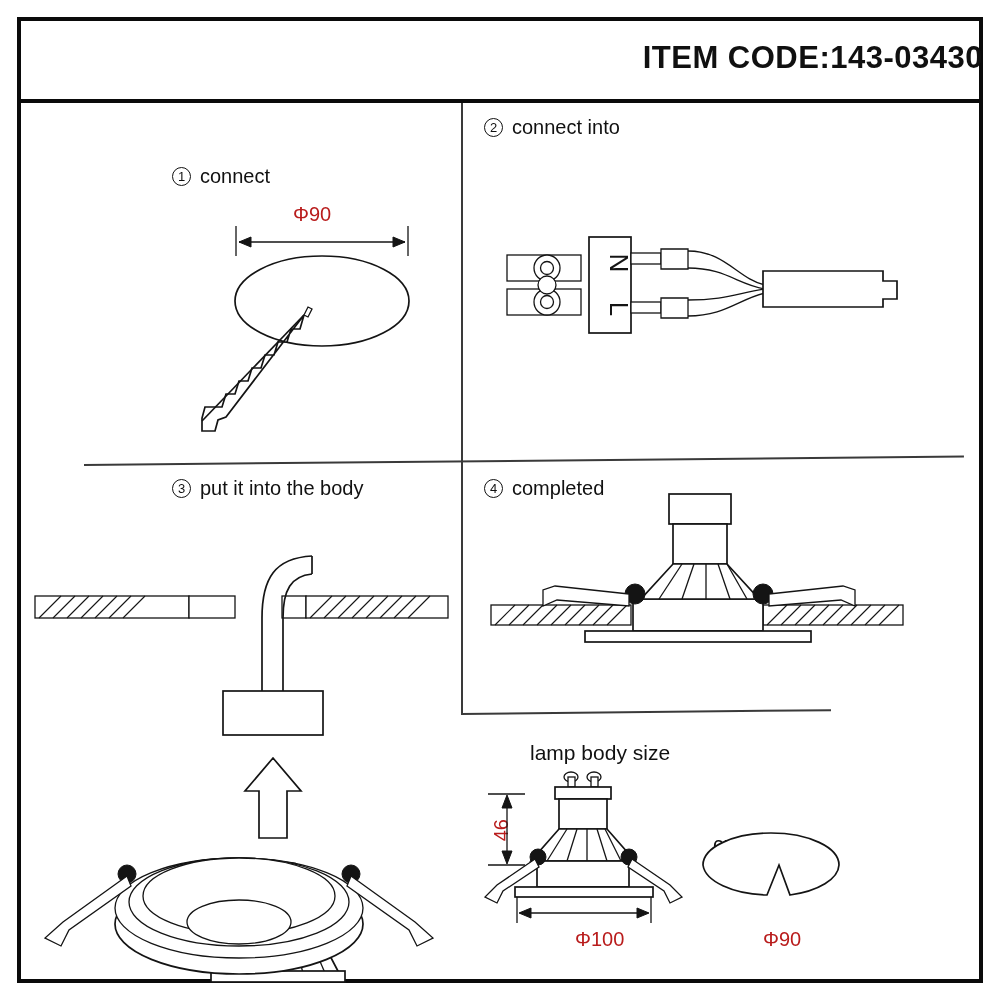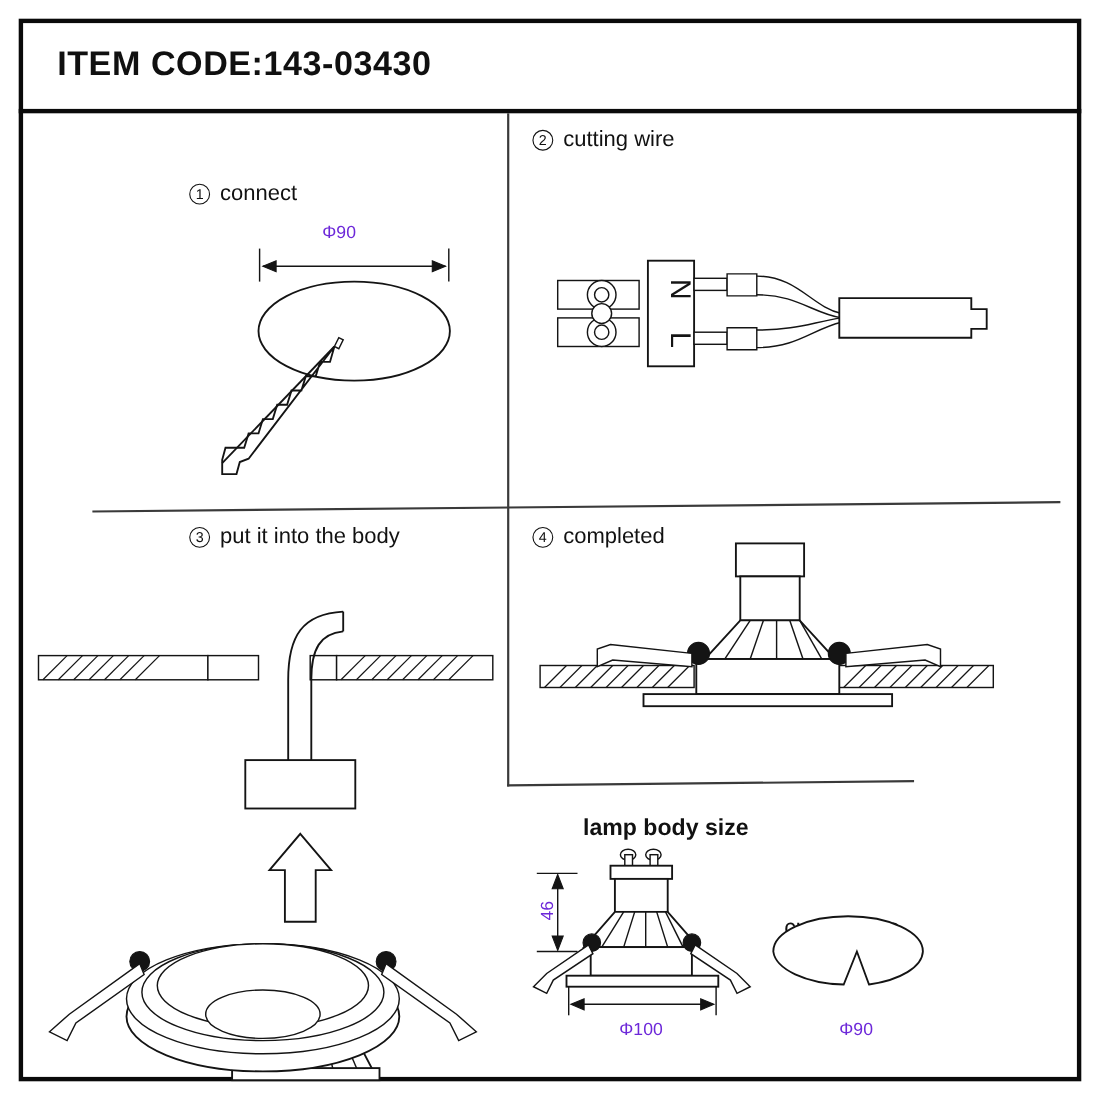--- a/index.html
+++ b/index.html
@@ -39,20 +39,21 @@
   .title-bar {
     position: absolute;
     left: 17px;
     top: 17px;
     width: 966px;
     height: 86px;
     box-sizing: border-box;
     border-bottom: 4px solid #0a0a0a;
     display: flex;
     align-items: center;
+    justify-content: flex-end;
   }
   .title-text {
     margin-left: 35px;
     font-size: 31px;
     font-weight: 700;
     letter-spacing: 0.5px;
     white-space: nowrap;
     color: #101010;
   }
 
@@ -119,23 +120,23 @@
 
   .plain-label {
     position: absolute;
     font-size: 21px;
     white-space: nowrap;
     color: #111111;
   }
 
   .dim-text {
     position: absolute;
-    font-size: 16px;
+    font-size: 20px;
     white-space: nowrap;
-    color: #6d28d9;
+    color: #b91c1c;
   }
   .dim-text.vertical {
     writing-mode: vertical-rl;
     transform: rotate(180deg);
   }
 
   svg { display: block; overflow: visible; }
   .ln   { fill: none; stroke: #141414; stroke-width: 1.7; }
   .ln-t { fill: none; stroke: #141414; stroke-width: 1.3; }
   .fillw{ fill: #ffffff; stroke: #141414; stroke-width: 1.7; }
@@ -189,21 +190,21 @@
         <path class="ln" d="M 287,212 L 185,318"></path>
         <path class="ln-t" d="M 287,212 L 291,204 L 295,206 L 291,214 Z"></path>
       </g>
     </svg>
   </div>
 
   <div class="panel" id="panel-connect">
 
     <div class="step-label" style="left:21px; top:13px;">
       <span class="step-num">2</span>
-      <span>cutting wire</span>
+      <span>connect into</span>
     </div>
 
     <svg style="position:absolute; left:0; top:0;" width="520" height="362" viewBox="0 0 520 362">
 
       <g>
         <rect class="fillw-t" x="44" y="152" width="74" height="26"></rect>
         <rect class="fillw-t" x="44" y="186" width="74" height="26"></rect>
         <circle class="fillw-t" cx="84" cy="165" r="13"></circle>
         <circle class="fillw-t" cx="84" cy="165" r="6.5"></circle>
         <circle class="fillw-t" cx="84" cy="199" r="13"></circle>
@@ -372,25 +373,25 @@
         <circle class="solid" cx="172" cy="128" r="10"></circle>
         <circle class="solid" cx="300" cy="128" r="10"></circle>
         <path class="fillw-t" d="M 166,128 L 92,120 L 80,124 L 80,140 L 94,134 L 166,140 Z"></path>
         <path class="fillw-t" d="M 306,128 L 380,120 L 392,124 L 392,140 L 378,134 L 306,140 Z"></path>
       </g>
     </svg>
   </div>
 
   <div class="panel" id="panel-size">
 
-    <div class="plain-label" style="left:67px; top:26px;font-weight:bold;">lamp body size</div>
+    <div class="plain-label" style="left:67px; top:26px;">lamp body size</div>
     <div class="plain-label" style="left:250px; top:117px;">cutting size</div>
 
     <div class="dim-text vertical" style="left:27px; top:104px;">46</div>
-    <div class="dim-text" style="left:100px; top:213px;">Φ100</div>
+    <div class="dim-text" style="left:112px; top:213px;">Φ100</div>
     <div class="dim-text" style="left:300px; top:213px;">Φ90</div>
 
     <svg style="position:absolute; left:0; top:0;" width="520" height="268" viewBox="0 0 520 268">
 
       <g>
         <line class="ln-t" x1="25" y1="79" x2="62" y2="79"></line>
         <line class="ln-t" x1="25" y1="150" x2="62" y2="150"></line>
         <line class="ln-t" x1="44" y1="82" x2="44" y2="147"></line>
         <polygon class="solid" points="44,80 39,93 49,93"></polygon>
         <polygon class="solid" points="44,149 39,136 49,136"></polygon>

